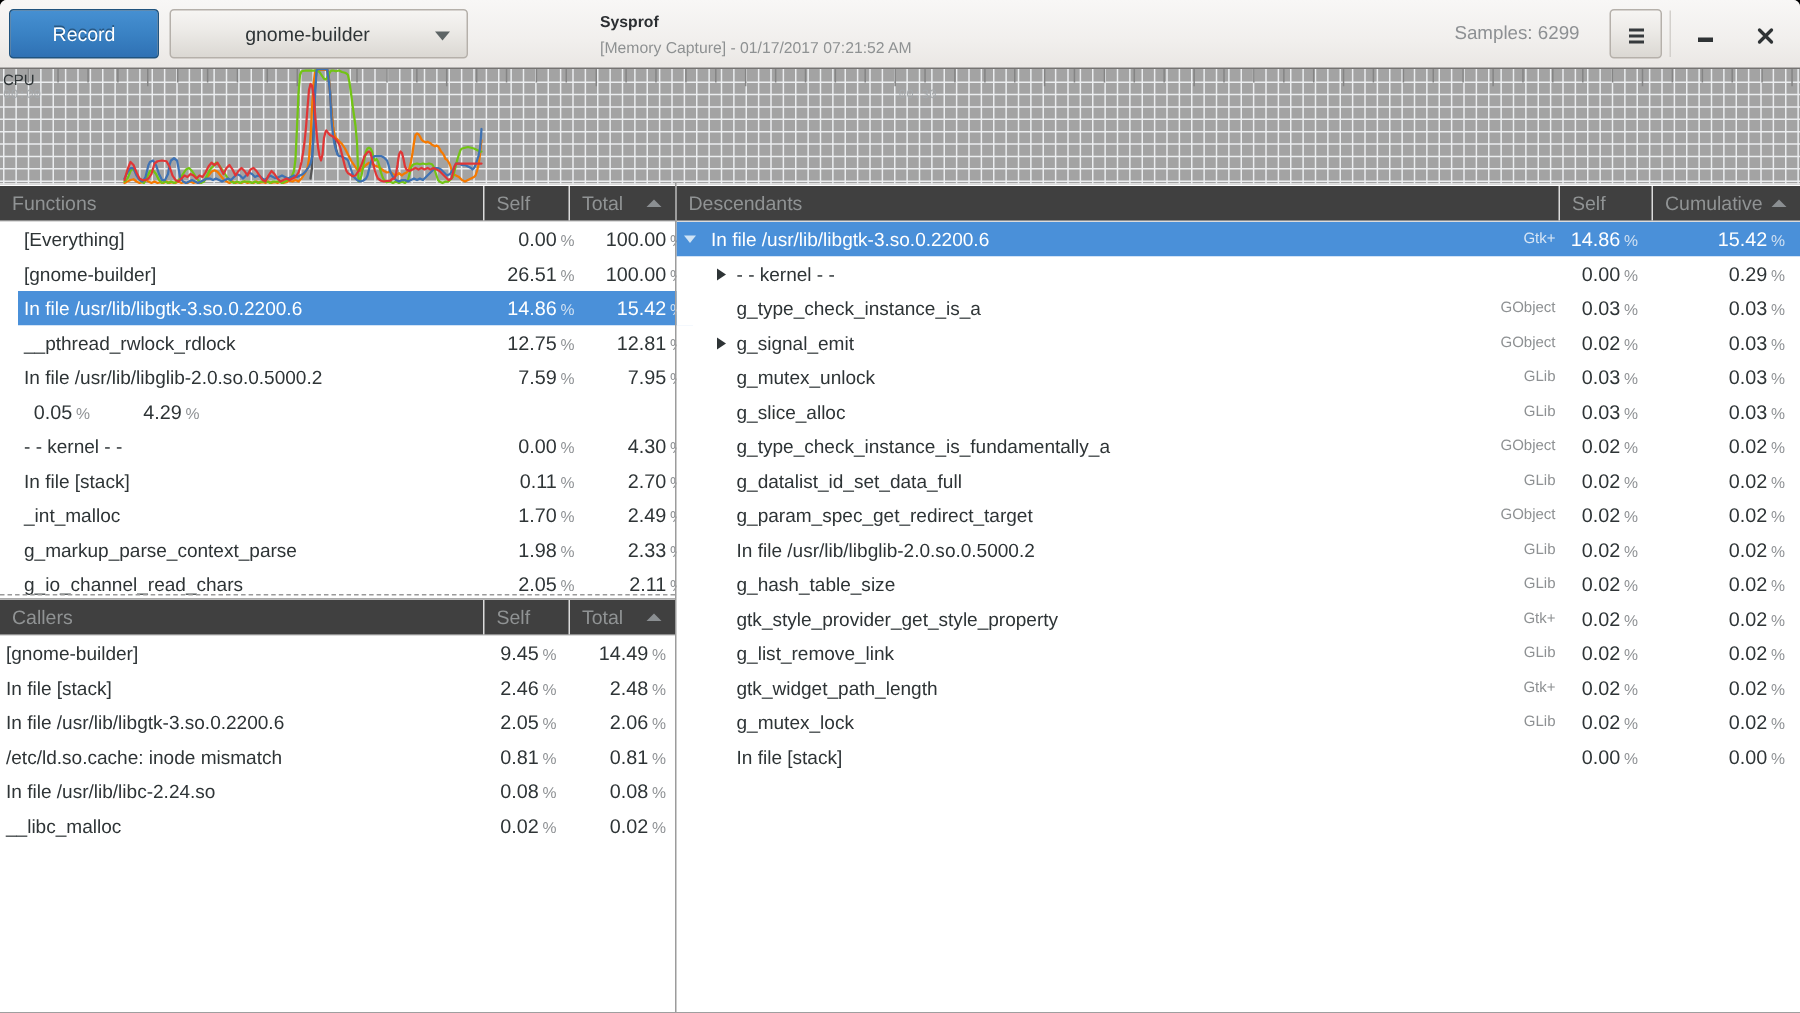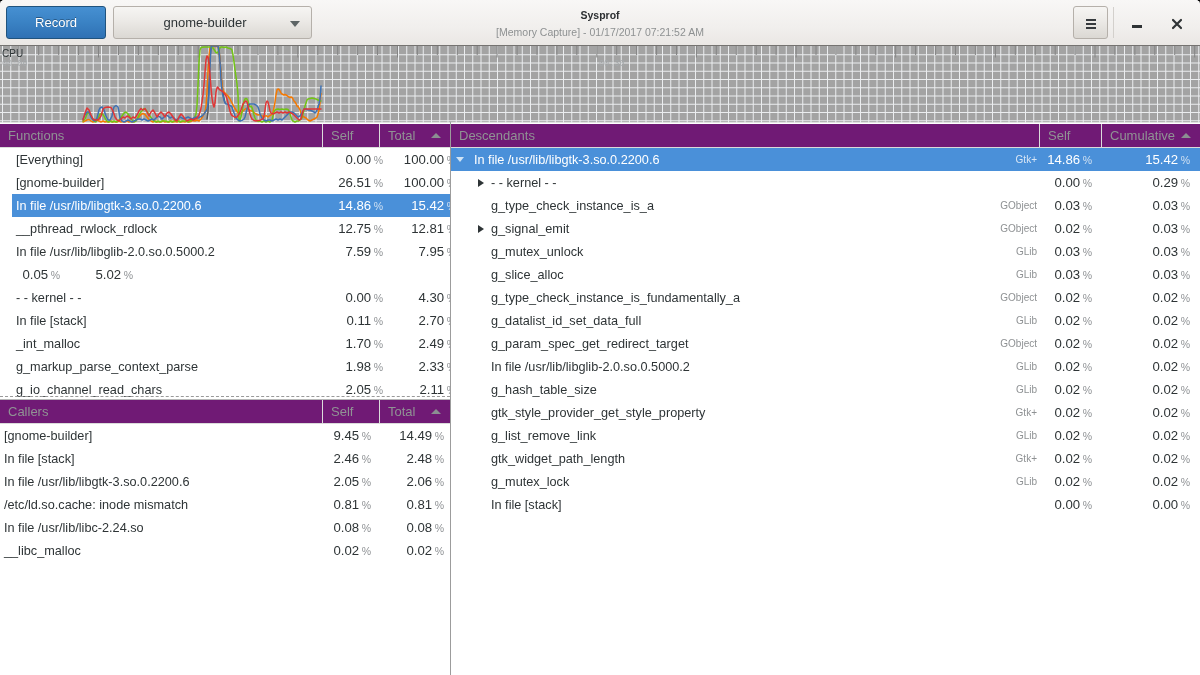--- a/index.html
+++ b/index.html
@@ -3,33 +3,33 @@
 html,body{margin:0;padding:0;background:#000;width:1200px;height:675px;overflow:hidden;}
 *{box-sizing:border-box;}
 body{font-family:"Liberation Sans",sans-serif;-webkit-font-smoothing:antialiased;}
 #win{position:absolute;left:0;top:0;width:1200px;height:675px;border-radius:4.5px 4.5px 0 0;overflow:hidden;background:#fff;}
 
 #hb{position:absolute;left:0;top:0;width:1200px;height:46px;background:linear-gradient(to bottom,#f8f7f6 0%,#f1efed 60%,#eae7e4 100%);border-bottom:1px solid #757371;}
 .btn{position:absolute;top:6px;height:33px;border-radius:3px;border:1px solid #b5b0aa;background:linear-gradient(to bottom,#f6f5f3,#edebe8 40%,#dbd8d3);}
 #rec{left:6px;width:100px;border:1px solid #20537e;background:linear-gradient(to bottom,#4690d2,#3a82c4 50%,#2f71b4);color:#fff;font-size:13px;text-align:center;line-height:31px;text-shadow:0 -1px rgba(0,0,0,0.35);}
 #dd{left:113px;width:199px;color:#2e3436;font-size:13px;text-align:center;line-height:31px;padding-right:15px;}
 #dd .arr{position:absolute;right:11px;top:14px;width:0;height:0;border-left:5px solid transparent;border-right:5px solid transparent;border-top:6px solid #5d6465;}
-#titles{position:absolute;left:400px;top:0;width:400px;height:46px;text-align:center;}
+#titles{position:absolute;left:400px;top:0;width:400px;height:46px;text-align:left;}
 #t1{margin-top:9px;font-size:10.5px;font-weight:bold;color:#2b2e31;}
 #t2{margin-top:5px;font-size:10.5px;color:#8e9192;}
 #samples{position:absolute;right:147px;top:0;line-height:45px;font-size:12.5px;color:#8d9093;}
 #menu{left:1073px;width:35px;}
 #menu .bars{position:absolute;left:11.5px;top:12px;width:10px;height:2px;background:#363a3d;box-shadow:0 4px 0 #363a3d,0 8px 0 #363a3d;}
 #hsep{position:absolute;left:1113px;top:7px;width:1px;height:31px;background:#d3d0cc;}
 #minb{position:absolute;left:1132px;top:25px;width:10px;height:2.5px;background:#2f3335;}
 #closeb{position:absolute;left:1171px;top:18px;width:12px;height:12px;}
 
 #graph{position:absolute;left:0;top:46px;width:1200px;height:77px;background:#a3a3a3;border-bottom:1px solid #e1e1e1;}
 #vsep{position:absolute;left:450px;top:122px;width:1px;height:553px;background:#9c9c9c;}
-.thead{display:flex;height:24px;background:#701a75;border-bottom:1px solid #dbdbdb;color:#909394;font-size:13px;}
+.thead{display:flex;height:24px;background:#404040;border-bottom:1px solid #dbdbdb;color:#909394;font-size:13px;}
 .thead .hc{border-right:1px solid #dcdcdc;display:flex;align-items:center;padding-left:8px;}
 .thead .hc:last-child{border-right:none;}
 .sortarr{width:0;height:0;border-left:5px solid transparent;border-right:5px solid transparent;border-bottom:5.5px solid #8b8f92;margin-left:auto;margin-right:9px;}
 .r{display:flex;height:23px;align-items:center;font-size:12.7px;color:#2e3436;background:#fff;}
 .r.sel{background:#4a90d9;color:#fff;}
 .name{flex:1;display:flex;align-items:center;overflow:hidden;white-space:nowrap;padding-left:4px;}
 .num{display:flex;align-items:baseline;justify-content:flex-end;}
 .pc{font-size:10.5px;color:#8f9295;margin-left:2.5px;}
 .n{font-size:13.2px;}
 .sel .pc{color:#cfe0f2;}
@@ -57,20 +57,21 @@
 .padE{width:15px;flex-shrink:0;}
 </style></head><body>
 <div id="win">
     <div id="hb">
       <div class="btn" id="rec">Record</div>
       <div class="btn" id="dd">gnome-builder<div class="arr"></div></div>
       <div id="titles">
         <div id="t1">Sysprof</div>
         <div id="t2">[Memory Capture] - 01/17/2017 07:21:52 AM</div>
       </div>
+      <div id="samples">Samples: 6299</div>
       <div class="btn" id="menu">
         <div class="bars"></div>
       </div>
       <div id="hsep"></div>
       <div id="minb"></div>
       <svg id="closeb" viewBox="0 0 12 12">
         <path d="M2 2 L10 10 M10 2 L2 10" stroke="#2f3335" stroke-width="2.2" stroke-linecap="round"></path>
       </svg>
     </div>
     <div id="graph"><svg width="1200" height="77" viewBox="0 46 1200 77">
@@ -146,21 +147,21 @@
             <span class="n">7.95</span>
             <span class="pc">%</span>
           </div>
         </div>
         <div class="r">
           <div class="num lc2">
             <span class="n">0.05</span>
             <span class="pc">%</span>
           </div>
           <div class="num lc3">
-            <span class="n">5.02</span>
+            <span class="n">4.29</span>
             <span class="pc">%</span>
           </div>
         </div>
         <div class="r">
           <div class="name lc1">- - kernel - -</div>
           <div class="num lc2">
             <span class="n">0.00</span>
             <span class="pc">%</span>
           </div>
           <div class="num lc3">

